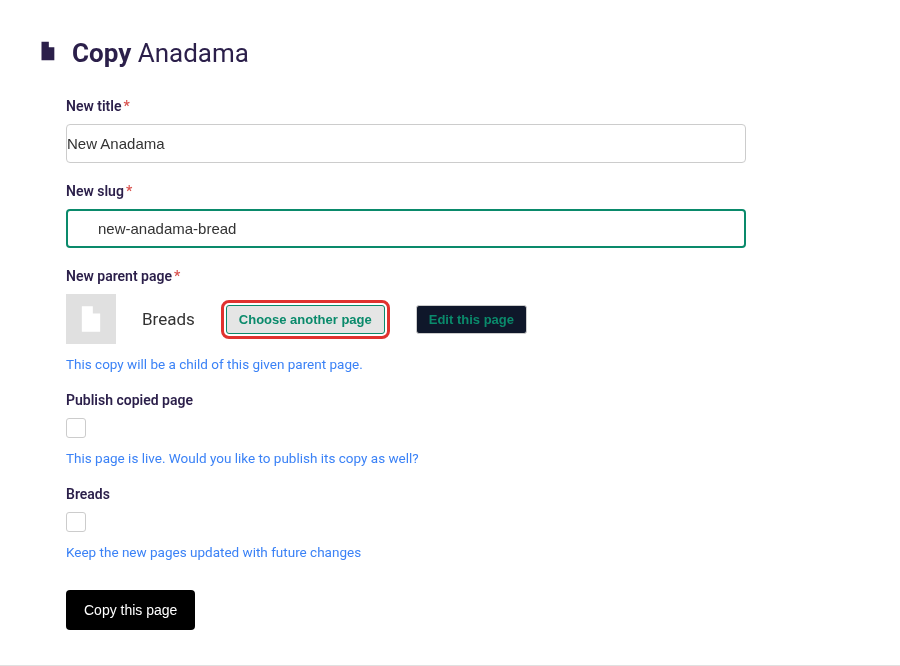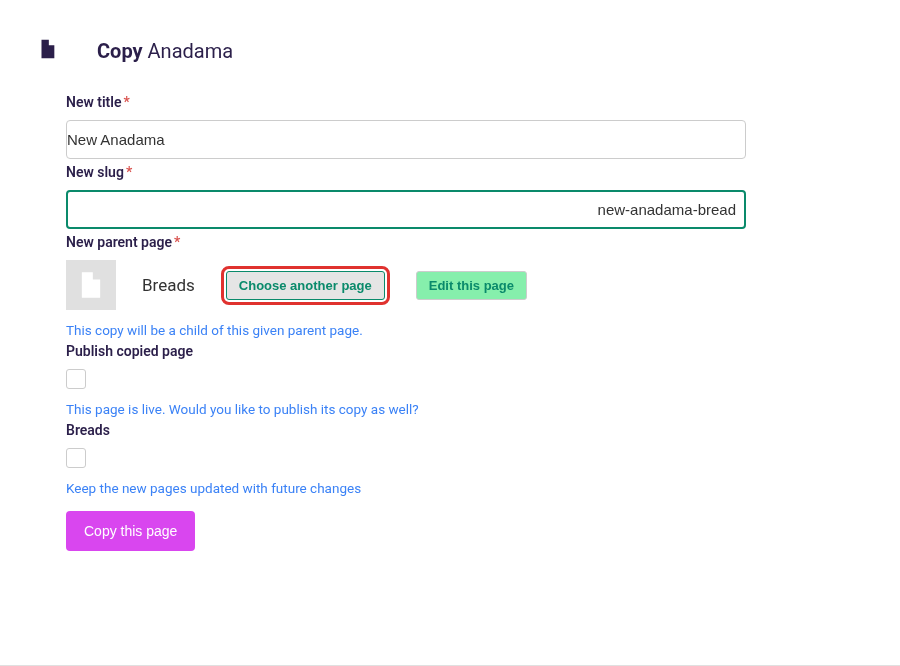--- a/index.html
+++ b/index.html
@@ -20,34 +20,33 @@
       align-items: center;
       margin-bottom: 30px;
       gap: 14px;
     }
     .header-icon svg {
       width: 22px;
       height: 22px;
       fill: #2b1f4a;
     }
     .header-text {
-      font-size: 20px;
+      font-size: 26px;
       color: #2b1f4a;
       font-weight: 400;
-      margin-left: 25px;
     }
     .header-text .bold {
       font-weight: 700;
     }
     .form-section {
       margin-left: 30px;
       max-width: 680px;
     }
     .field {
-      margin-bottom: 5px;
+      margin-bottom: 20px;
     }
     .label {
       font-size: 14px;
       font-weight: 600;
       color: #2b1f4a;
       margin-bottom: 10px;
       display: block;
     }
     .required {
       color: #d9534f;
@@ -57,22 +56,21 @@
       width: 100%;
       font-size: 15px;
       padding: 10px 0;
       border: 1px solid #ccc;
       border-radius: 4px;
       color: #333;
       outline: none;
     }
     .text-input.focused {
       border: 2px solid #0a8a6b;
-      padding: 9px 8px;
-      text-align: right;
+      padding: 9px 30px;
     }
     .parent-row {
       display: flex;
       align-items: center;
       gap: 26px;
     }
     .thumb {
       width: 50px;
       height: 50px;
       background: #e0e0e0;
@@ -98,21 +96,21 @@
       background: #e5e5e5;
       border-radius: 3px;
       cursor: pointer;
     }
     .btn-outline-gray {
       font-size: 13px;
       font-weight: 600;
       padding: 6px 12px;
       border: 1px solid #ccc;
       color: #0a8a6b;
-      background: #86efac;
+      background: #0f172a;
       border-radius: 3px;
       cursor: pointer;
     }
     .annot {
       border: 3px solid #e0322f;
       border-radius: 8px;
       padding: 2px;
       display: inline-block;
     }
     .help {
@@ -122,21 +120,21 @@
     }
     .checkbox {
       width: 20px;
       height: 20px;
       border: 1px solid #ccc;
       border-radius: 3px;
       background: #fff;
       cursor: pointer;
     }
     .btn-primary {
-      background: #d946ef;
+      background: #000000;
       color: #fff;
       font-size: 14px;
       font-weight: 500;
       padding: 12px 18px;
       border: none;
       border-radius: 4px;
       cursor: pointer;
       margin-top: 10px;
     }
   </style>

